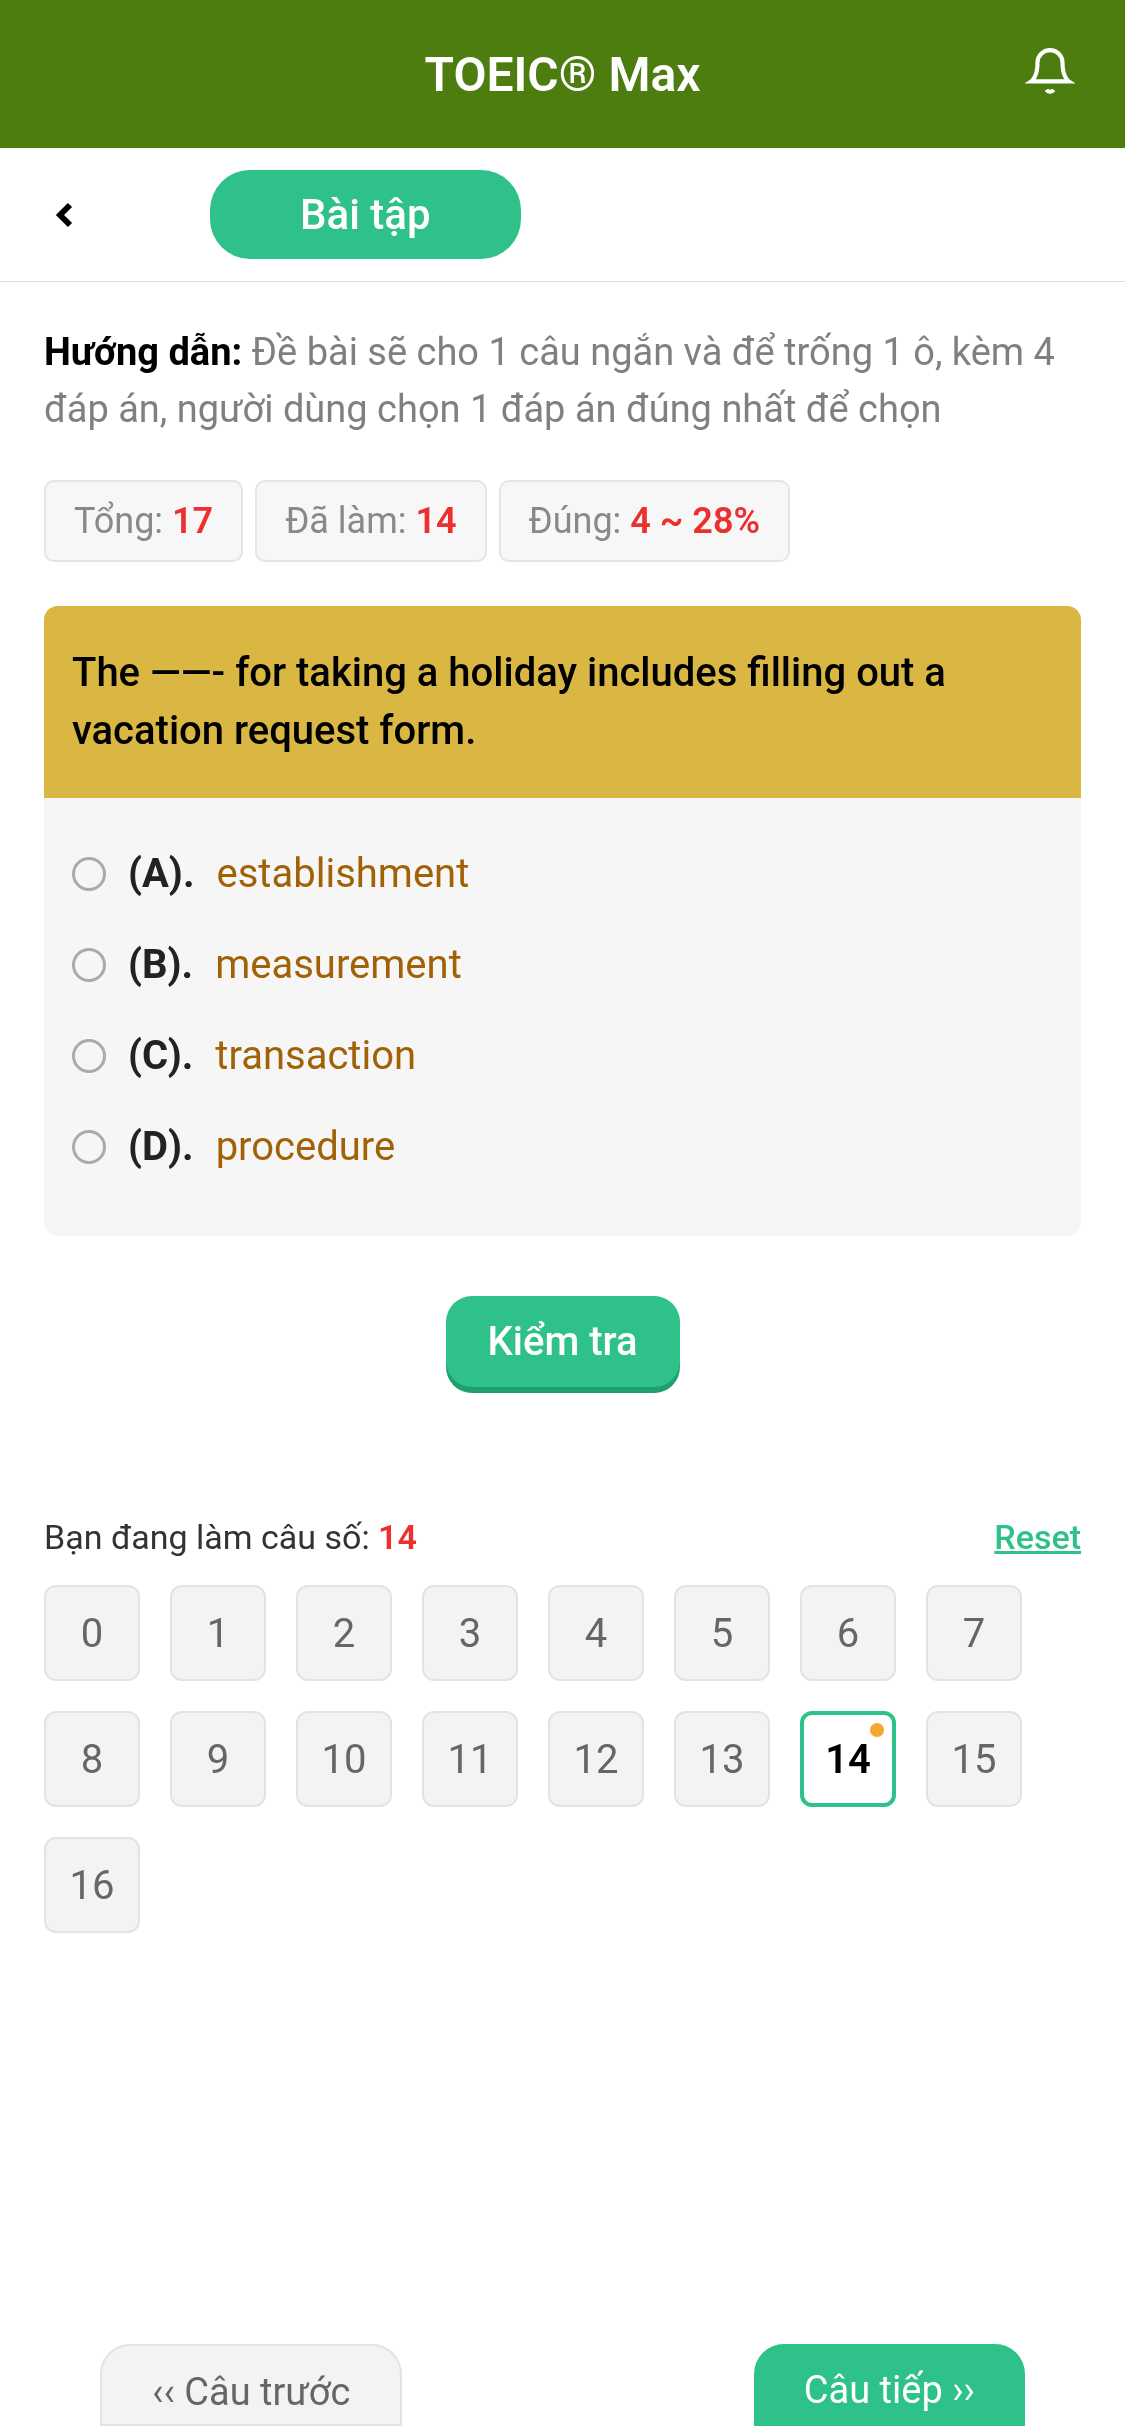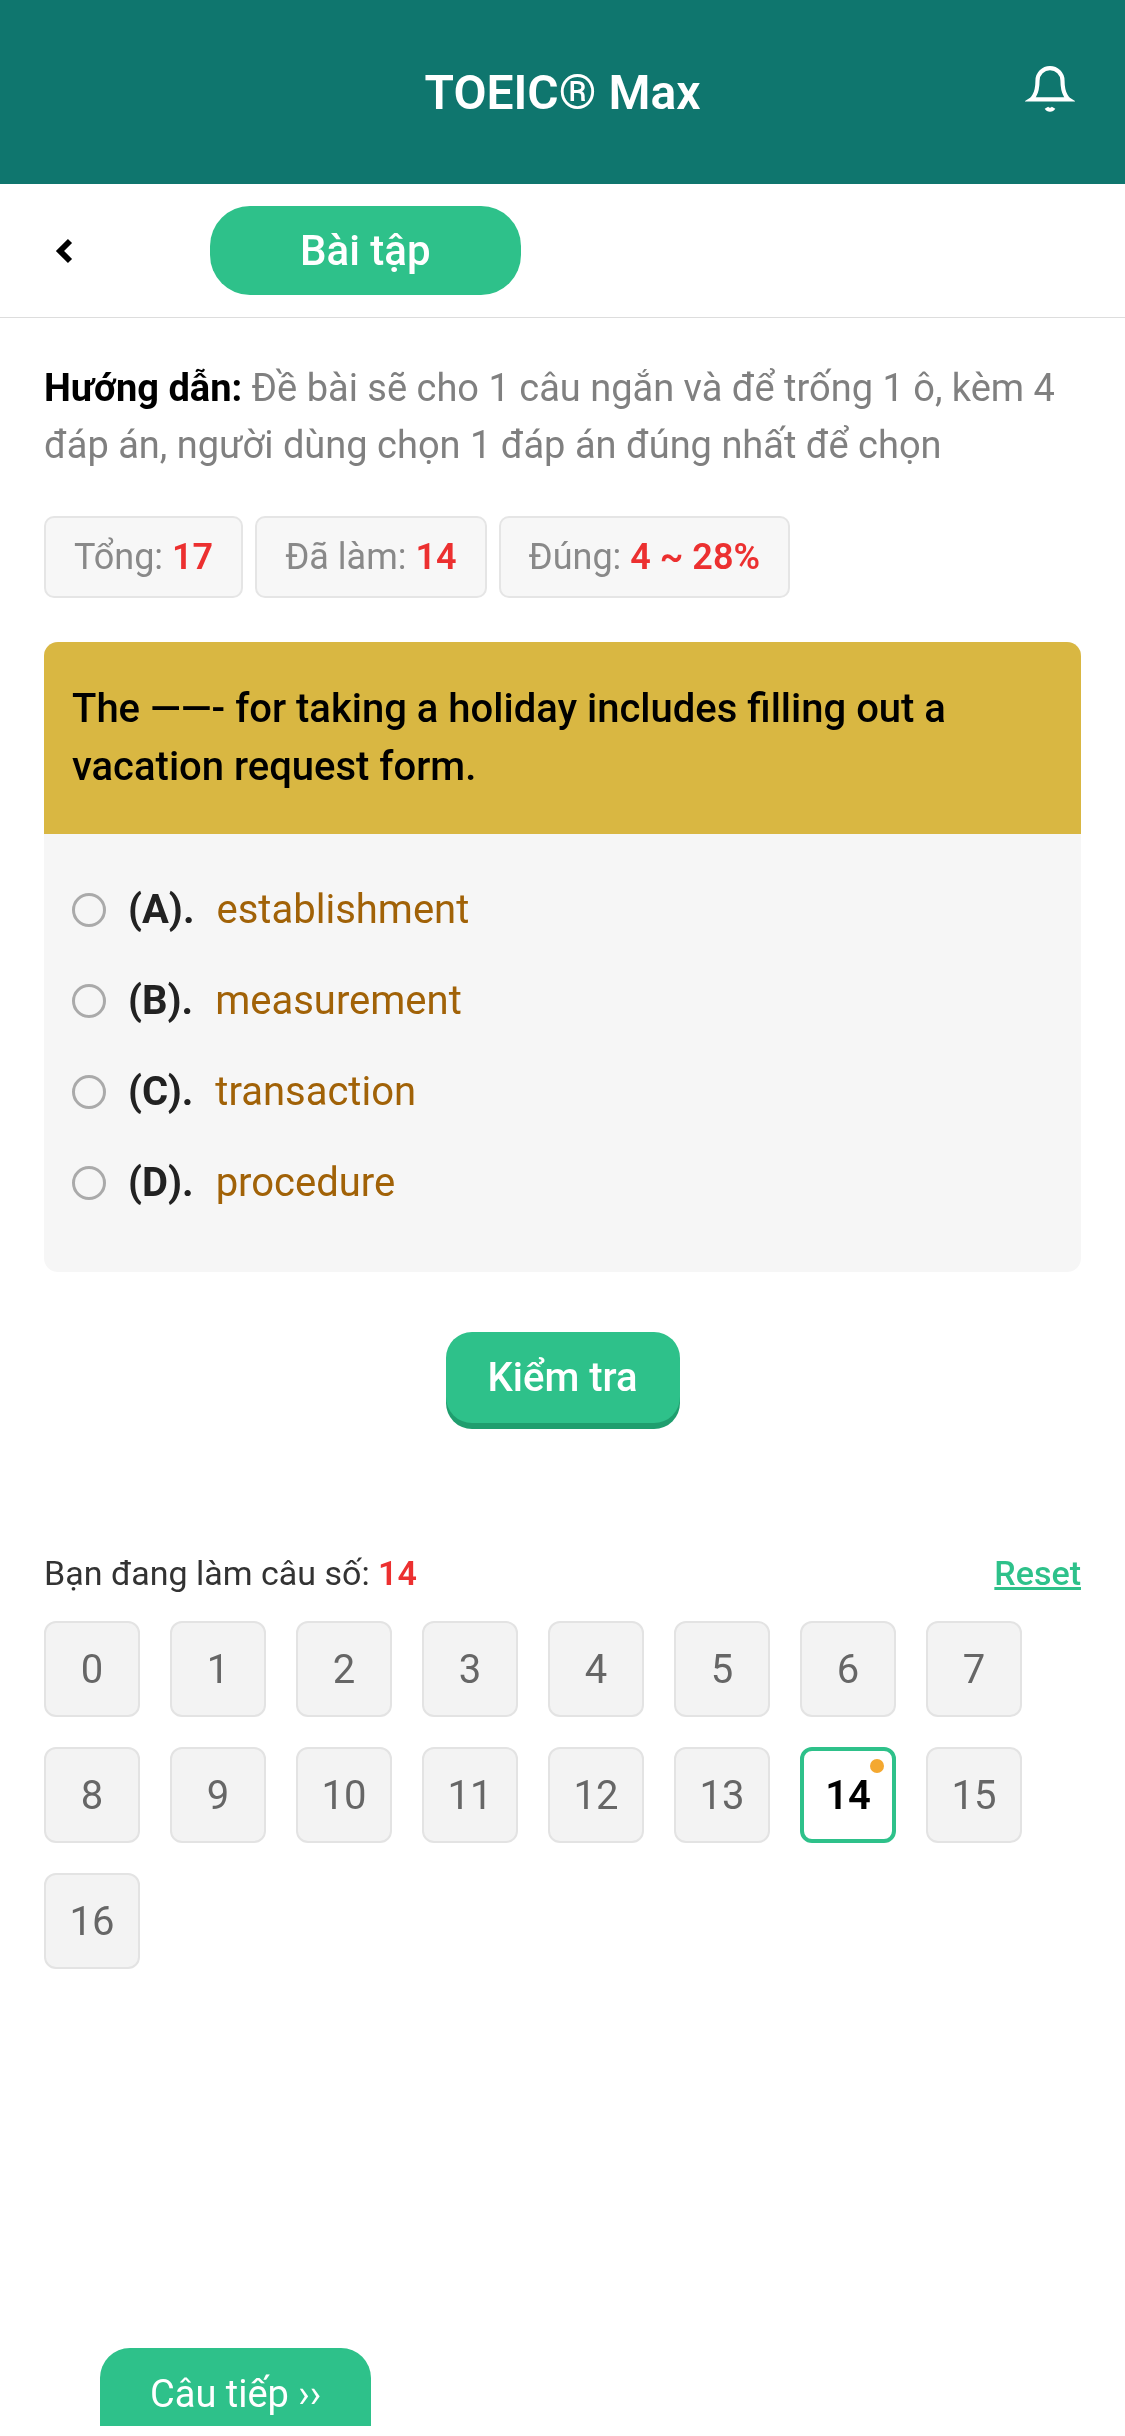--- a/index.html
+++ b/index.html
@@ -4,22 +4,22 @@
 <style>
 * { margin: 0; padding: 0; box-sizing: border-box; }
 body {
   width: 1125px;
   height: 2436px;
   font-family: -apple-system, BlinkMacSystemFont, "Segoe UI", Roboto, sans-serif;
   background: #fff;
   overflow: hidden;
 }
 .header {
-  background: #0f766e;
-  height: 184px;
+  background: #4d7c0f;
+  height: 148px;
   display: flex;
   align-items: center;
   justify-content: center;
   position: relative;
 }
 .header-title {
   color: #fff;
   font-size: 48px;
   font-weight: 600;
 }
@@ -300,14 +300,15 @@
         <div class="num-box">12</div>
         <div class="num-box">13</div>
         <div class="num-box active">14<div class="dot"></div></div>
         <div class="num-box">15</div>
         <div class="num-box">16</div>
       </div>
   </div>
 </div>
 
 <div class="footer-nav">
+  <div class="prev-btn">‹‹ Câu trước</div>
   <div class="next-btn">Câu tiếp ››</div>
 </div>
 
 </body></html>

